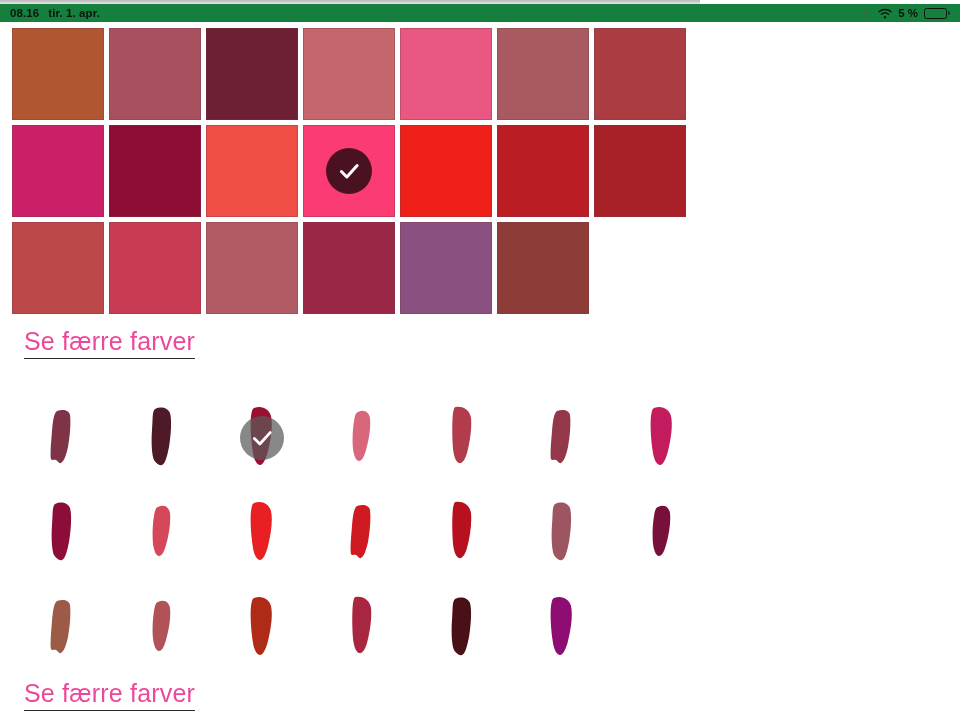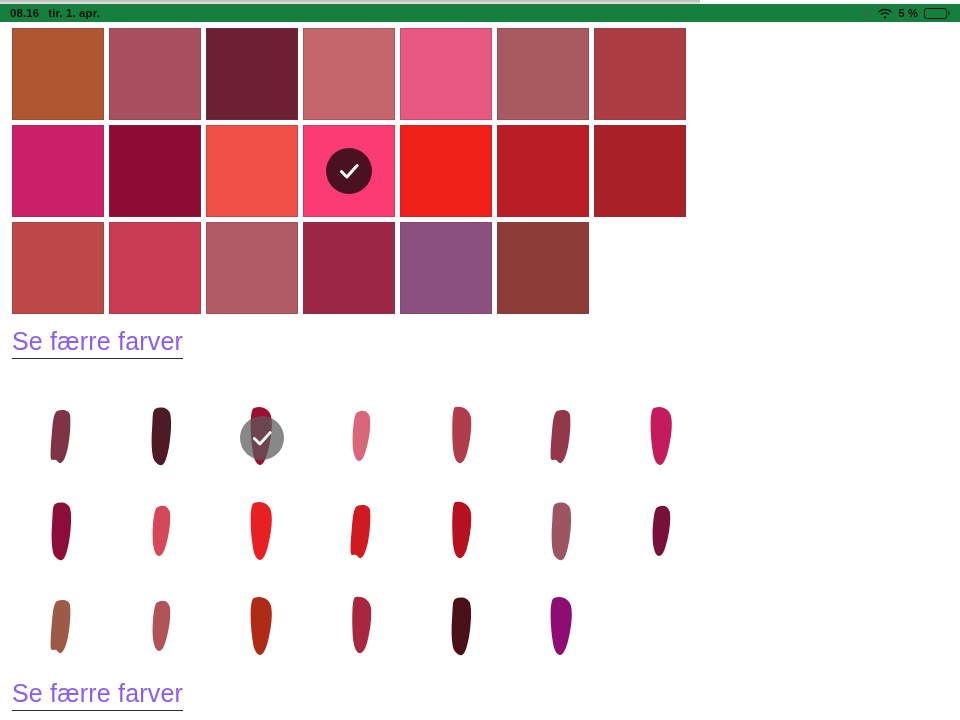--- a/index.html
+++ b/index.html
@@ -117,27 +117,28 @@
     display: flex;
     align-items: center;
     justify-content: center;
   }
   .check-badge svg { display: block; }
 
   
   .more-link {
     font-family: "Liberation Sans", sans-serif;
     font-size: 25px;
-    color: #8b5cf6;
+    color: #ec4899;
     letter-spacing: 0.2px;
     border-bottom: 1.6px solid #2b2b2b;
     display: inline-block;
     line-height: 1.18;
     padding-bottom: 1px;
     cursor: pointer;
+    margin-left: 12px;
   }
   #link-top-wrap {
     position: absolute;
     left: 12px;
     top: 327px;
   }
   #link-bottom-wrap {
     position: absolute;
     left: 12px;
     top: 679px;

